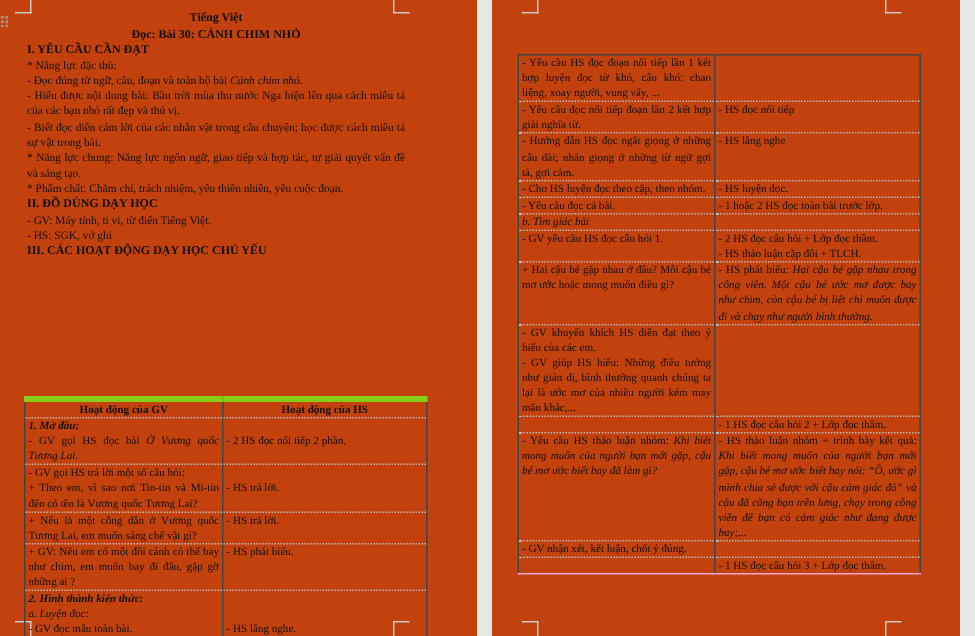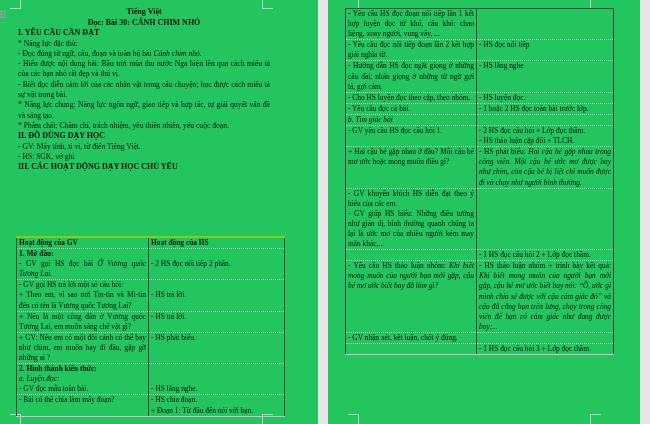--- a/index.html
+++ b/index.html
@@ -2,36 +2,36 @@
 <html><head>
   <meta charset="utf-8">
   <style>
     html, body { margin:0; padding:0; }
     body {
       width:650px; height:424px; overflow:hidden; position:relative;
       background:#ffffff;
       font-family:"Liberation Serif", "DejaVu Serif", serif;
       color:#111;
     }
-    .page { position:absolute; top:0; background:#22c55e; overflow:hidden; }
+    .page { position:absolute; top:0; background:#c2410c; overflow:hidden; }
     .gutter { position:absolute; background:#e6e6e6; }
     .corner { position:absolute; border-color:#c9c9c9; border-style:solid; width:10px; height:10px; }
     .handle { position:absolute; left:0; top:10px; width:6px; height:8px;
       background-image: radial-gradient(#9a9a9a 1px, transparent 1.2px);
       background-size:3px 3px; }
     .content { position:absolute; font-size:7.6px; line-height:10.3px; }
     .title { text-align:center; font-weight:bold; font-size:8px; line-height:10.5px; }
     .h { font-weight:bold; font-size:8px; line-height:10.5px; }
     .p { text-align:justify; }
     .i { font-style:italic; }
-    table { border-collapse:collapse; table-layout:fixed; font-size:7.4px; line-height:10.1px; }
+    table { border-collapse:collapse; table-layout:fixed; font-size:7.4px; line-height:10.1px;margin-top:28px; }
     td, th { vertical-align:top; padding:0 2px; border-left:1px solid #444; border-right:1px solid #444; border-top:1px dotted #bbb; text-align:justify; }
-    th { font-weight:bold; border-top:2px solid #84cc16; }
+    th { font-weight:bold; text-align:center; border-top:4px solid #84cc16; }
     tr.last td { border-bottom:1px solid #f9a8d4; }
-    .b { font-weight:bold; }
+    .b { font-weight:bold;font-style:italic; }
   </style>
 </head>
 <body>
 
 <div class="page" style="left:0;width:318px;height:424px;">
   <div class="handle"></div>
   <div class="corner" style="left:10px;top:-2px;border-width:0 1px 1px 0;"></div>
   <div class="corner" style="left:262px;top:-2px;border-width:0 0 1px 1px;"></div>
   <div class="corner" style="left:10px;top:414px;border-width:1px 1px 0 0;"></div>
   <div class="corner" style="left:262px;top:414px;border-width:1px 0 0 1px;"></div>

